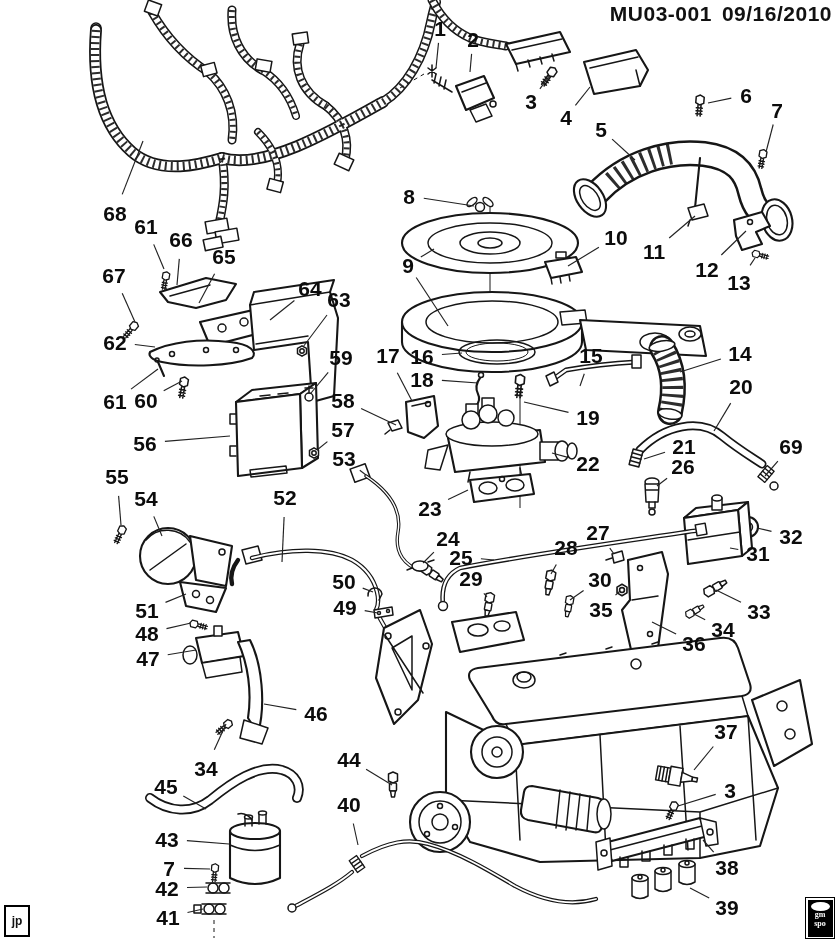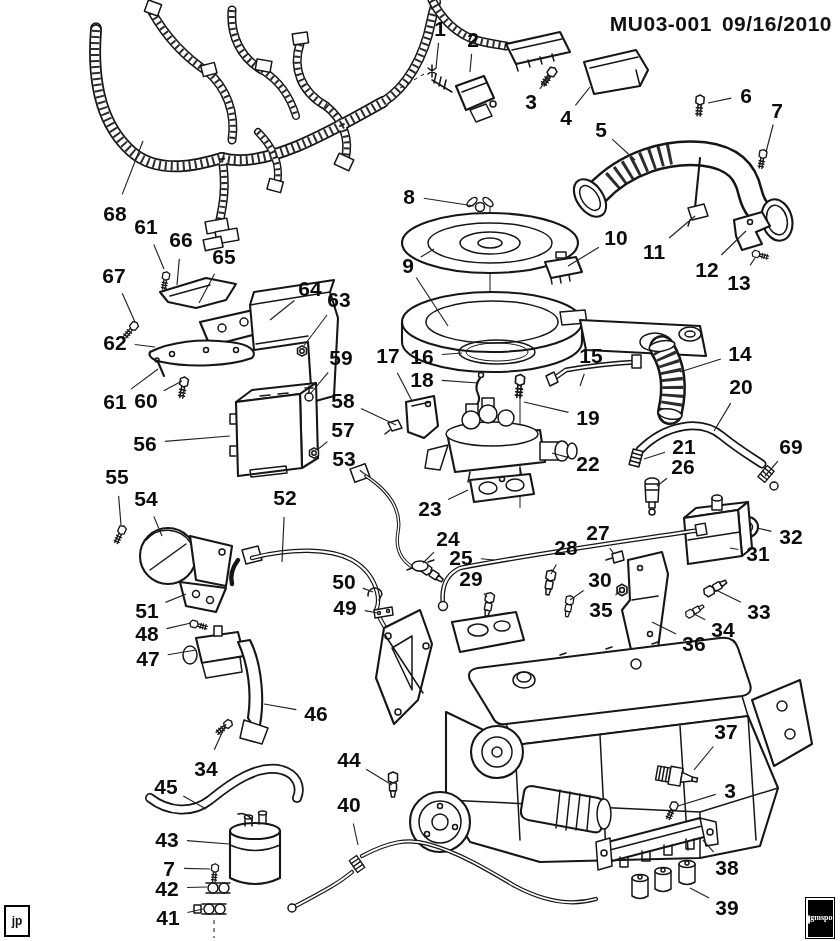--- a/index.html
+++ b/index.html
@@ -1,21 +1,21 @@
 <!DOCTYPE html>
 <html><head>
 <meta charset="utf-8">
 <style>
   html,body{margin:0;padding:0;}
   body{
     width:840px;height:941px;position:relative;overflow:hidden;background:#ffffff;
     font-family:"Liberation Sans", sans-serif;color:#111;
   }
   .header{
-    position:absolute;top:12px;right:8px;font-size:21px;font-weight:bold;
+    position:absolute;top:2px;right:8px;font-size:21px;font-weight:bold;
     letter-spacing:.5px;white-space:nowrap;
   }
   .header .sep{display:inline-block;width:10px;}
   #diagram-svg{position:absolute;left:0;top:0;}
   
   .ln{stroke:#161616;fill:none;stroke-width:1.5;stroke-linecap:round;stroke-linejoin:round;}
   .ln2{stroke:#161616;fill:none;stroke-width:2.1;stroke-linecap:round;stroke-linejoin:round;}
   .fw{fill:#ffffff;}
   .t-o{stroke:#161616;fill:none;stroke-linecap:round;stroke-linejoin:round;}
   .t-i{stroke:#ffffff;fill:none;stroke-linecap:round;stroke-linejoin:round;}
@@ -28,21 +28,21 @@
   .jp-box{
     position:absolute;left:4px;top:905px;width:26px;height:32px;border:2px solid #000;
     display:flex;align-items:center;justify-content:center;
     font-size:12px;font-weight:bold;background:#fff;box-sizing:border-box;
   }
   
   .stamp{
     position:absolute;left:805px;top:897px;width:30px;height:42px;border:1.5px solid #000;
     background:#fff;padding:1.5px;box-sizing:border-box;
   }
-  .stamp-inner{width:100%;height:100%;background:#000;display:flex;align-items:center;}
+  .stamp-inner{width:100%;height:100%;background:#000;display:flex;flex-direction:column;align-items:center;}
   .stamp-oval{width:19px;height:9px;background:#fff;border-radius:50%;margin-top:2.5px;}
   .stamp-line{color:#fff;font-weight:bold;font-size:8px;line-height:8.5px;font-family:"Liberation Serif", serif;}
 </style>
 </head>
 <body>
 
 <div class="header">
   <span>MU03-001</span><span class="sep"></span><span>09/16/2010</span>
 </div>
 

